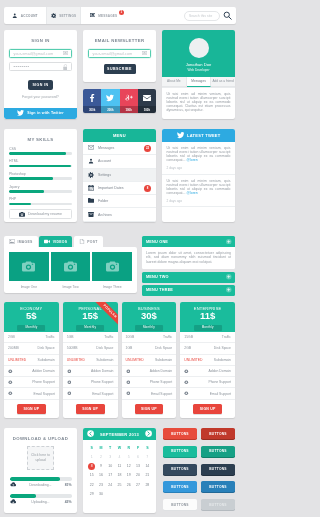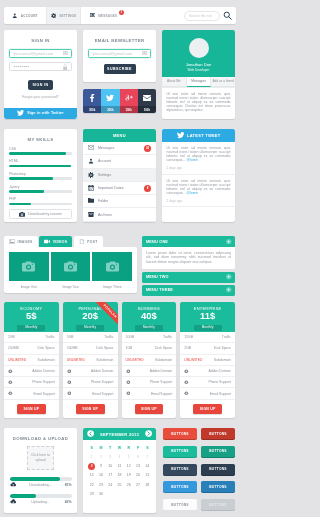--- a/index.html
+++ b/index.html
@@ -623,21 +623,21 @@
           </span>
 <span>Email Support</span>
 </div>
 <div class="plan-cta">
 <div class="signup">SIGN UP</div>
 </div>
 </div>
 <div class="plan">
 <div class="plan-head">
 <span class="plan-name">PERSONAL</span>
-<span class="plan-price">20$</span>
+<span class="plan-price">15$</span>
 <span class="plan-period">Monthly</span>
 <div class="ribbon">POPULAR</div>
 </div>
 <div class="prow">
 <span class="pv">5GB</span>
 <span class="pk">Traffic</span>
 </div>
 <div class="prow">
 <span class="pv">500MB</span>
 <span class="pk">Disk Space</span>
@@ -673,21 +673,21 @@
           </span>
 <span>Email Support</span>
 </div>
 <div class="plan-cta">
 <div class="signup">SIGN UP</div>
 </div>
 </div>
 <div class="plan">
 <div class="plan-head">
 <span class="plan-name">BUSINESS</span>
-<span class="plan-price">40$</span>
+<span class="plan-price">30$</span>
 <span class="plan-period">Monthly</span>
 </div>
 <div class="prow">
 <span class="pv">10GB</span>
 <span class="pk">Traffic</span>
 </div>
 <div class="prow">
 <span class="pv">1GB</span>
 <span class="pk">Disk Space</span>
 </div>

